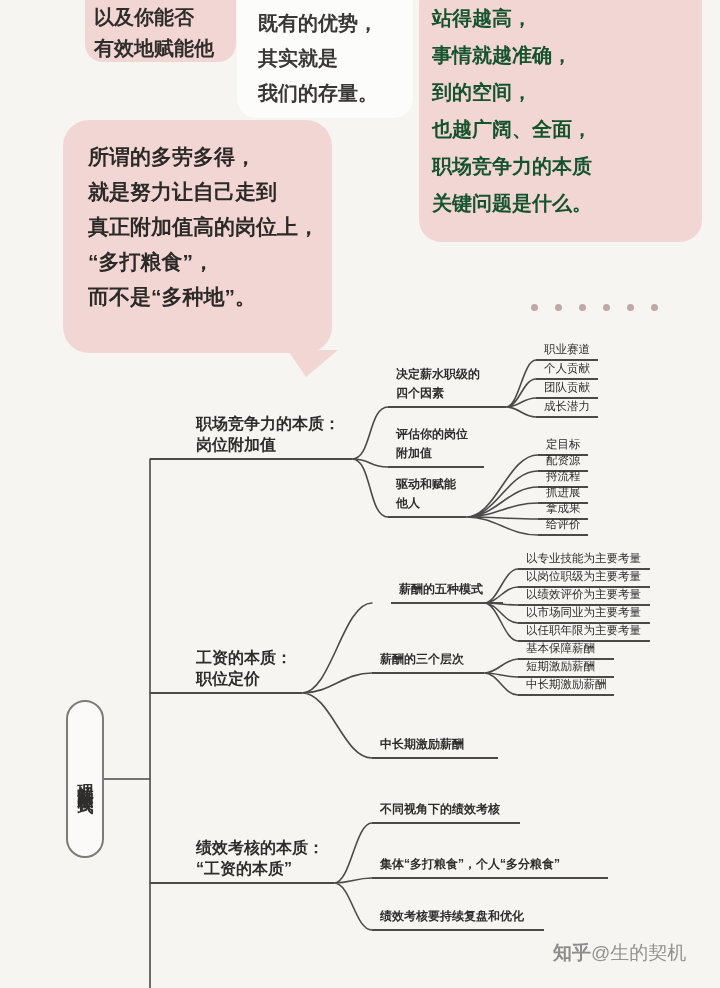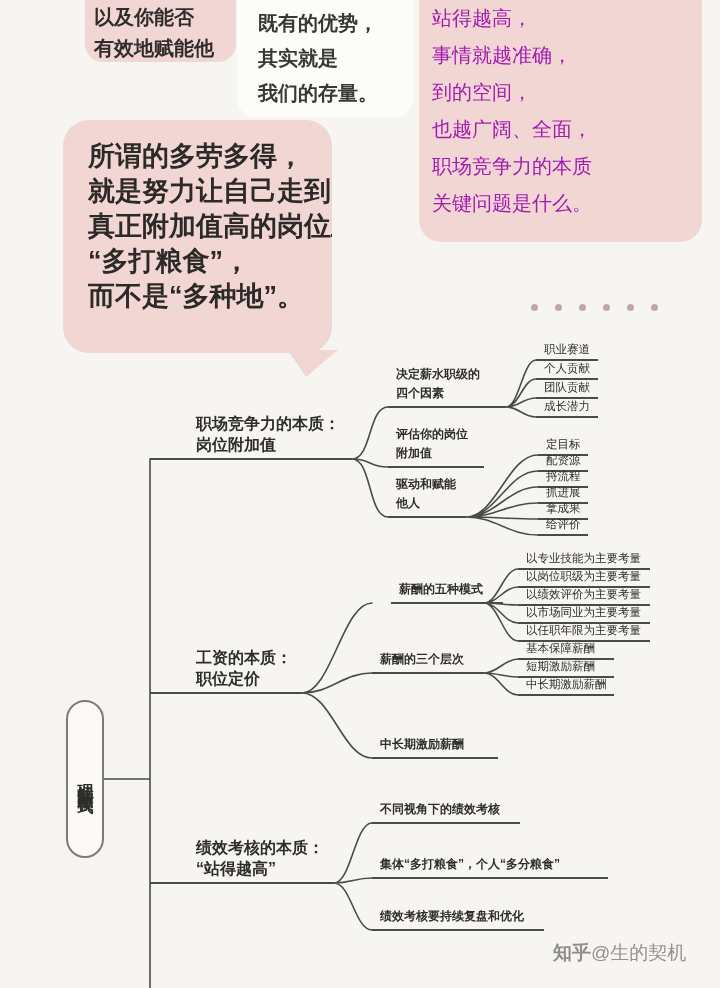--- a/index.html
+++ b/index.html
@@ -7,23 +7,23 @@
           background:#f6f5f2;font-family:"Liberation Sans","DejaVu Sans",sans-serif;}
 
   
   .bubble{position:absolute;box-sizing:border-box;overflow:hidden;}
   .pink{background:#f2d6d3;}
   .b1{left:85px;top:-22px;width:151px;height:84px;border-radius:18px;padding:24px 0 0 9px;}
   .b1 .bl{font-size:20px;line-height:31px;font-weight:700;color:#2f2d2b;white-space:nowrap;}
   .b2{left:237px;top:-34px;width:176px;height:152px;border-radius:20px;background:#fcfcfa;padding:40px 0 0 21px;}
   .b2 .bl{font-size:20px;line-height:35px;font-weight:600;color:#3a3836;white-space:nowrap;}
   .b3{left:419px;top:-18px;width:283px;height:260px;border-radius:22px;padding:18px 0 0 13px;}
-  .b3 .bl{font-size:20px;line-height:37px;font-weight:400;color:#a21caf;white-space:nowrap;}
+  .b3 .bl{font-size:20px;line-height:37px;font-weight:700;color:#14532d;white-space:nowrap;}
   .b4{left:63px;top:120px;width:269px;height:233px;border-radius:26px;padding:19px 0 0 25px;}
-  .b4 .bl{font-size:27px;line-height:35px;font-weight:700;color:#2c2a28;white-space:nowrap;}
+  .b4 .bl{font-size:21px;line-height:35px;font-weight:700;color:#2c2a28;white-space:nowrap;}
   .tail{position:absolute;left:283px;top:350px;width:55px;height:27px;background:#f2d6d3;
         clip-path:polygon(8% 0,100% 0,42% 100%);}
 
   
   .dots{position:absolute;left:531px;top:304px;display:flex;gap:17px;}
   .dot{width:7px;height:7px;border-radius:50%;background:#c2a7a4;}
 
   
   .links{position:absolute;left:0;top:0;}
   .node{position:absolute;box-sizing:border-box;border-bottom:2px solid #4a4a48;color:#2e2d2b;font-weight:700;}
@@ -124,21 +124,21 @@
   <div class="node nl1" style="left:150px;top:413px;width:202px">
     <span class="ln">职场竞争力的本质：</span>
     <span class="ln">岗位附加值</span>
   </div>
   <div class="node nl1" style="left:150px;top:647px;width:152px">
     <span class="ln">工资的本质：</span>
     <span class="ln">职位定价</span>
   </div>
   <div class="node nl1" style="left:150px;top:837px;width:184px">
     <span class="ln">绩效考核的本质：</span>
-    <span class="ln">“站得越高”</span>
+    <span class="ln">“工资的本质”</span>
   </div>
 
   <div class="node nl2" style="left:388px;top:365px;width:118px">
     <span class="ln">决定薪水职级的</span>
     <span class="ln">四个因素</span>
   </div>
   <div class="node nl2" style="left:388px;top:425px;width:96px">
     <span class="ln">评估你的岗位</span>
     <span class="ln">附加值</span>
   </div>

